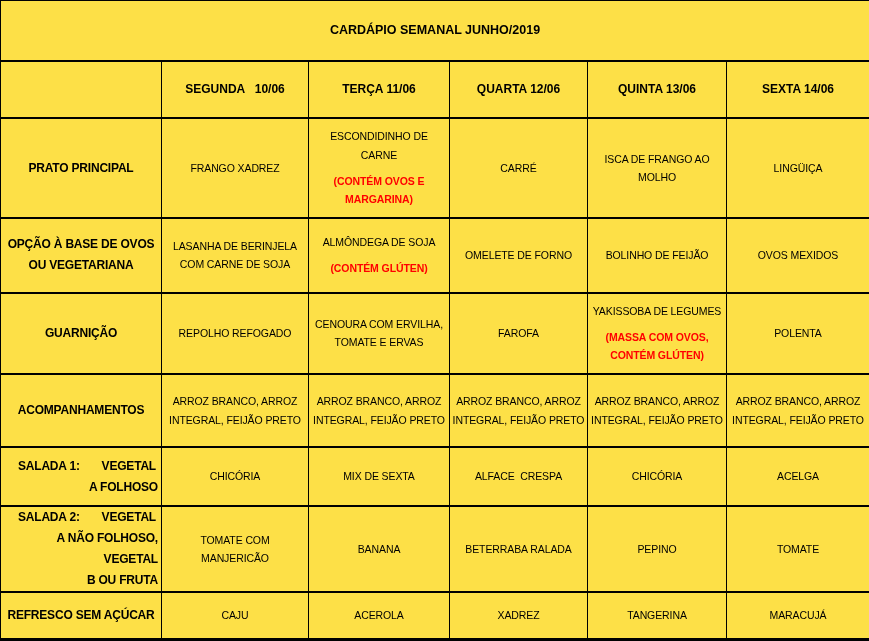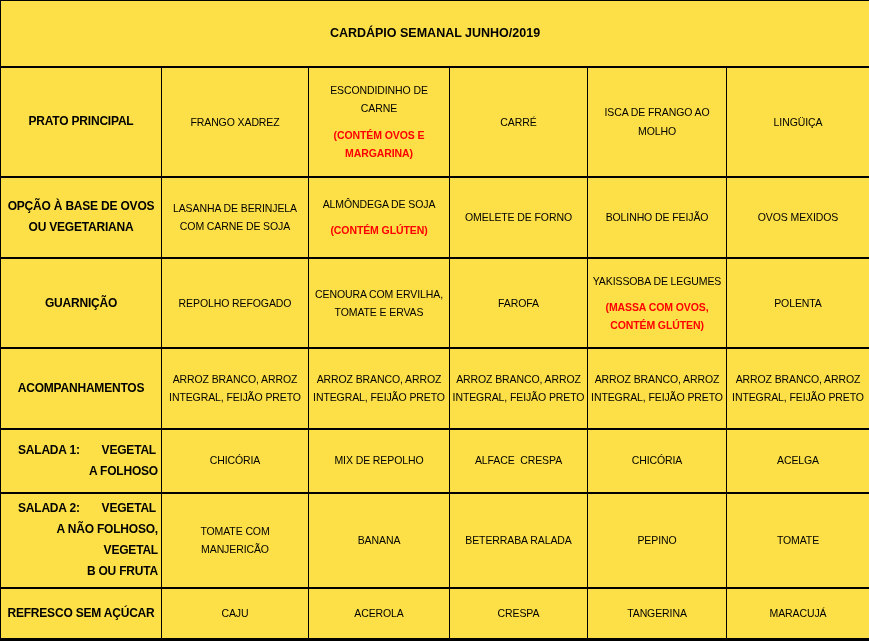--- a/index.html
+++ b/index.html
@@ -77,20 +77,38 @@
         <col style="width:143px">
   </colgroup>
 
   <tbody>
         <tr style="height:60px">
     <td class="title-cell" colspan="6">
       <div class="title-text">CARDÁPIO SEMANAL JUNHO/2019</div>
     </td>
   </tr>
 
+  <tr style="height:57px">
+    <td></td>
+    <td>
+            <div class="day-header">SEGUNDA   10/06</div>
+          </td>
+    <td>
+            <div class="day-header">TERÇA 11/06</div>
+          </td>
+    <td>
+            <div class="day-header">QUARTA 12/06</div>
+          </td>
+    <td>
+            <div class="day-header">QUINTA 13/06</div>
+          </td>
+    <td>
+            <div class="day-header">SEXTA 14/06</div>
+          </td>
+  </tr>
 
   <tr style="height:91px">
     <td class="row-label">
             <div class="label-text">PRATO PRINCIPAL</div>
           </td>
     <td>
             <div class="cell-text">FRANGO XADREZ</div>
           </td>
     <td>
       <div class="cell-text">ESCONDIDINHO DE CARNE</div>
@@ -178,21 +196,21 @@
         <span>SALADA 1:</span>
         <span>VEGETAL</span>
       </div>
       <div class="salada-l2">A FOLHOSO</div>
       <div class="salada-l2"></div>
     </td>
     <td>
             <div class="cell-text">CHICÓRIA</div>
           </td>
     <td>
-            <div class="cell-text">MIX DE REPOLHO</div>
+            <div class="cell-text">MIX DE SEXTA</div>
           </td>
     <td>
             <div class="cell-text">ALFACE  CRESPA</div>
           </td>
     <td>
             <div class="cell-text">CHICÓRIA</div>
           </td>
     <td>
             <div class="cell-text">ACELGA</div>
           </td>
@@ -229,21 +247,21 @@
     <td class="row-label">
             <div class="label-text">REFRESCO SEM AÇÚCAR</div>
           </td>
     <td>
             <div class="cell-text">CAJU</div>
           </td>
     <td>
             <div class="cell-text">ACEROLA</div>
           </td>
     <td>
-            <div class="cell-text">CRESPA</div>
+            <div class="cell-text">XADREZ</div>
           </td>
     <td>
             <div class="cell-text">TANGERINA</div>
           </td>
     <td>
             <div class="cell-text">MARACUJÁ</div>
           </td>
   </tr>
 </tbody>
     </table>

